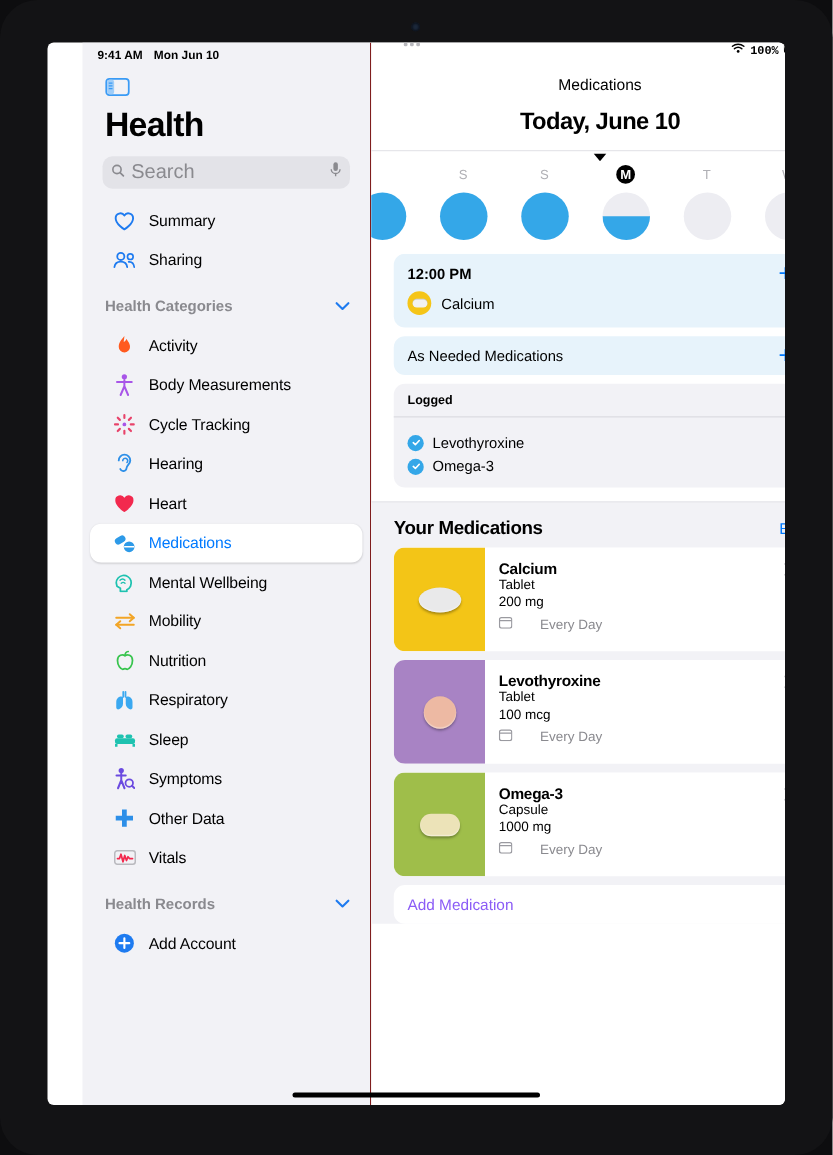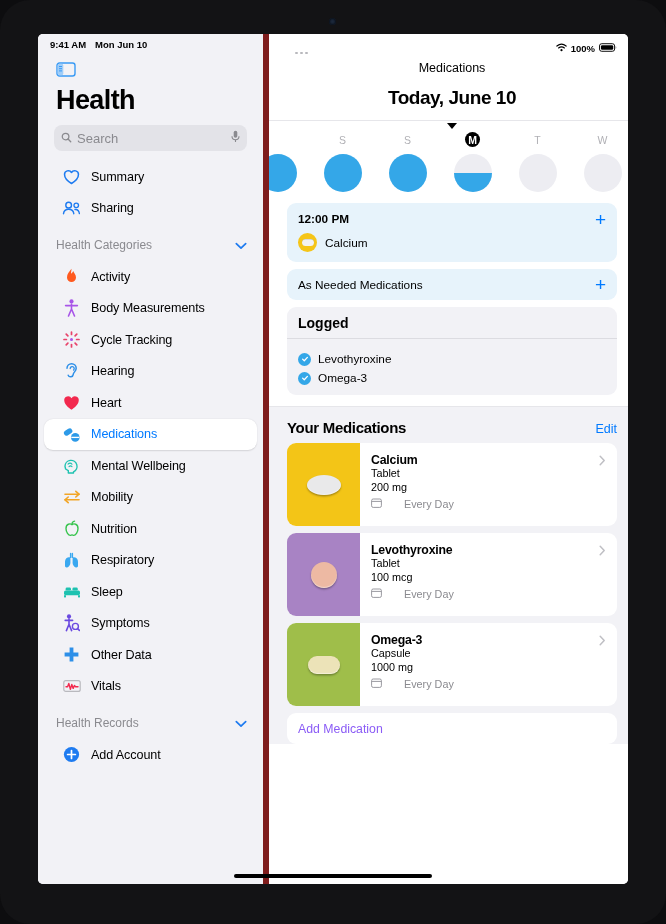--- a/index.html
+++ b/index.html
@@ -22,65 +22,67 @@
   }
   #screen {
     position:absolute; left:38px; top:34px; width:590px; height:850px;
     background:#ffffff; border-radius:5px; overflow:hidden;
     display:flex;
   }
 
   
   #sidebar {
     width:231px; height:100%; background:#f2f2f6;
-    border-right:6px solid #7f1d1d;
+    border-right:1px solid #7f1d1d;
     display:flex; flex-direction:column;
     flex:0 0 231px;
+    margin-left:28px;
   }
   .sb-status {
     height:20px; display:flex; align-items:center;
     padding-left:12px; gap:9px;
     font-size:9.5px; font-weight:bold; color:#000;
   }
   .sb-toggle-row { padding:8px 0 2px 18px; }
   .toggle-ico { width:20px; height:15px; display:block; }
   #app-title {
     font-size:27px; font-weight:bold; color:#000;
     letter-spacing:-.6px; padding:6px 0 9px 18px;
   }
   #search-wrap { padding:0 16px 8px 16px; }
   #search-box {
     height:26px; background:#e3e3e8; border-radius:8px;
     display:flex; align-items:center; padding:0 7px; gap:5px;
   }
-  #search-text { font-size:13px; color:#8a8a8f; flex:1; }
+  #search-text { font-size:16px; color:#8a8a8f; flex:1; }
   .sb-scroll { flex:1; overflow:hidden; padding-top:2px; }
   .sb-item {
     height:31.5px; display:flex; align-items:center;
     padding:0 10px 0 18px; gap:10px; margin:0 6px;
     border-radius:9px;
   }
   .sb-item.sel { background:#fff; box-shadow:0 .5px 1.5px rgba(0,0,0,.13); }
   .sb-ico { width:19px; height:19px; flex:0 0 19px;
             display:flex; align-items:center; justify-content:center; }
   .sb-label { font-size:12.6px; color:#000; letter-spacing:-.1px; }
   .sb-item.sel .sb-label { color:#007aff; }
   .sb-head {
     height:32px; display:flex; align-items:center;
     padding:0 16px 0 18px; justify-content:space-between;
     margin-top:5px;
+    font-weight:bold;
   }
   .sb-head span:first-child { font-size:12px; color:#8a8a8f; }
 
   
   #main { flex:1; height:100%; background:#fff;
           display:flex; flex-direction:column; position:relative; }
   #main-status {
-    height:20px; display:flex; align-items:flex-end;
-    justify-content:space-between; padding:0 18px 0 26px;
+    height:20px; display:flex; align-items:flex-start;
+    justify-content:space-between; padding:0 18px 0 26px;font-family:Liberation Mono, monospace;
   }
   .dots { display:flex; gap:2.5px; }
   .dots i { width:2.5px; height:2.5px; border-radius:50%; background:#b8b8bd; }
   .stat-right { display:flex; align-items:center; gap:4px;
                 font-size:9.5px; font-weight:bold; color:#000; }
   #nav-title { text-align:center; font-size:12.5px; color:#000;
                padding:7px 0 0 0; }
   #big-date { text-align:center; font-size:19px; font-weight:bold;
               color:#000; letter-spacing:-.45px; padding:12px 0 11px 0; }
   #daystrip {
@@ -120,21 +122,21 @@
               display:flex;align-items:center;justify-content:center; }
   .pillcirc i { width:12px;height:7.5px;border-radius:5px;
                 background:#f2f2f2; display:block;
                 box-shadow:0 .5px .5px rgba(0,0,0,.2) inset; }
   .med-nm { font-size:11.8px; color:#000; }
   .asneeded { display:flex; align-items:center;
               justify-content:space-between; height:31px;
               padding:0 11px; }
   .asneeded span:first-child { font-size:11.8px; color:#000; }
   .card-gray { background:#f2f2f6; border-radius:9px; margin-bottom:11px; }
-  .logged-h { font-size:14px; font-weight:bold; color:#000;
+  .logged-h { font-size:10px; font-weight:bold; color:#000;
               padding:8px 11px 7px 11px;
               border-bottom:.5px solid #dcdce1; }
   .logged-b { padding:8px 11px 10px 11px; }
   .logged-t { display:flex; justify-content:space-between;
               align-items:center; }
   .ago { font-size:11px; color:#8a8a8f; display:flex;
          align-items:center; gap:3px; }
   .chk-line { display:flex; align-items:center; gap:7px; padding-top:5px; }
   .chk { width:13px;height:13px;border-radius:50%;background:#34a7e8;
          display:flex;align-items:center;justify-content:center;

